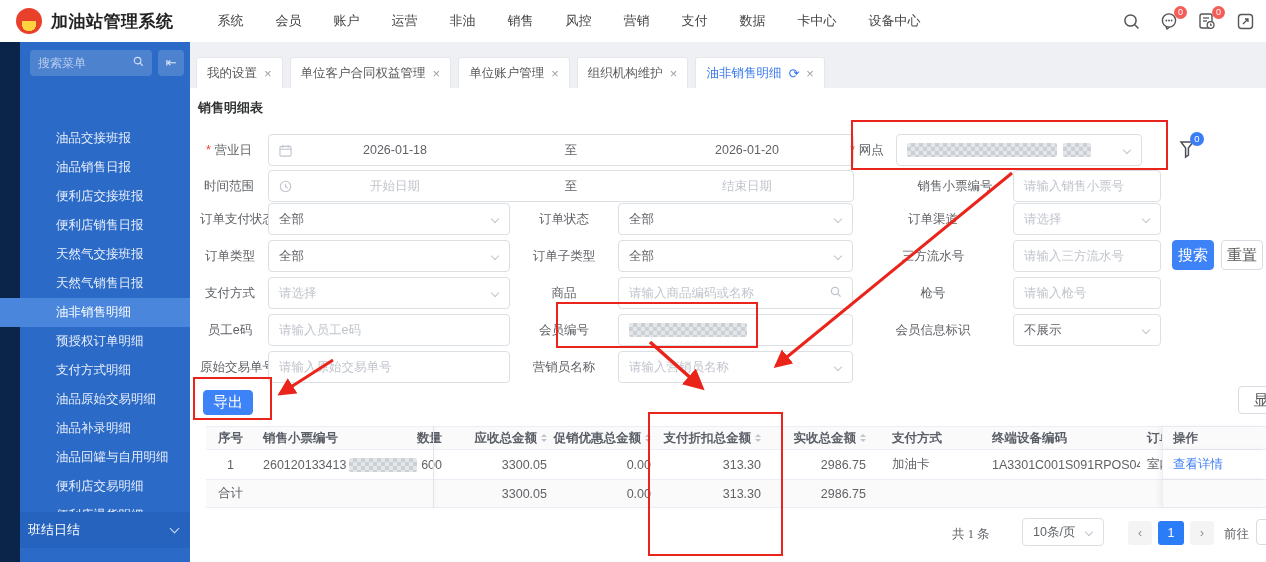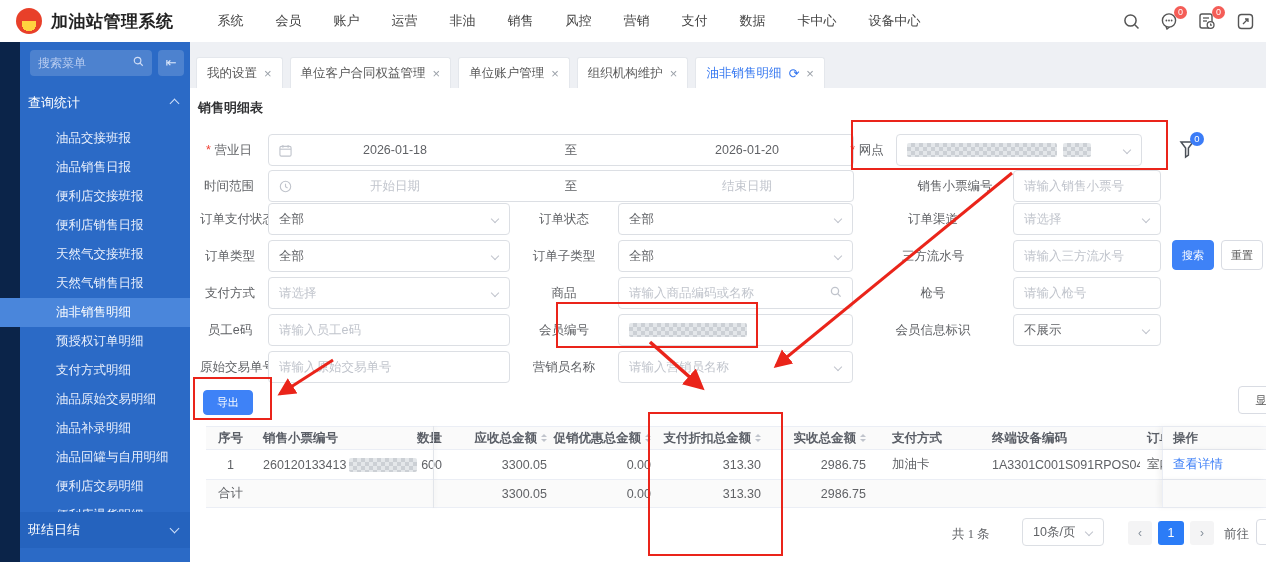--- a/index.html
+++ b/index.html
@@ -55,21 +55,21 @@
   .ctl .val{color:#606266;}
   .ctl .sel-caret{position:absolute;right:11px;top:12px;}
   .sel-caret{width:6px;height:6px;border-right:1.4px solid #c0c4cc;border-bottom:1.4px solid #c0c4cc;display:inline-block;transform:rotate(45deg);}
   .icn{color:#c0c4cc;margin-right:7px;display:flex;}
   .range-mid{flex:1;text-align:center;color:#606266;}
   .range-a,.range-b{flex:1.2;text-align:center;}
   .formgrid{position:absolute;left:200px;top:203px;display:grid;grid-template-columns:60px 242px 92px 235px 144px 148px;grid-column-gap:8px;grid-row-gap:5px;align-items:center;}
   .mosaic{height:14px;border-radius:2px;background:conic-gradient(#ccd0d5 25%,#e4e7ea 0 50%,#ccd0d5 0 75%,#e4e7ea 0);background-size:8px 8px;display:inline-block;}
   .mgl{color:#c0c4cc;margin-left:auto;}
 
-  .btn{border-radius:4px;font-size:11px;display:flex;align-items:center;justify-content:center;cursor:pointer;}
+  .btn{border-radius:4px;font-size:15px;display:flex;align-items:center;justify-content:center;cursor:pointer;}
   .btn.primary{background:#3e82f7;color:#fff;border:1px solid #3e82f7;}
   .btn.plain{background:#fff;color:#595959;border:1px solid #d9dce3;}
 
   
   .tbl{position:absolute;left:206px;top:426px;width:1060px;}
   .trow{position:absolute;left:0;width:1060px;}
   .thead{height:24px;background:#fafafa;border-top:1px solid #ebeef5;border-bottom:1px solid #ebeef5;}
   .tbody{height:30px;background:#fff;border-bottom:1px solid #ebeef5;}
   .tfoot{height:28px;background:#fafafa;border-bottom:1px solid #ebeef5;}
   .tcell{position:absolute;top:0;height:100%;display:flex;align-items:center;font-size:12.5px;color:#606266;overflow:hidden;white-space:nowrap;}
@@ -163,24 +163,20 @@
     <div class="side-search">
       <span class="ph">搜索菜单</span>
       <span class="mg">
         <svg width="11" height="11" viewBox="0 0 12 12">
             <circle cx="5" cy="5" r="3.6" fill="none" stroke="#cfdcf5" stroke-width="1.3"></circle>
             <line x1="7.8" y1="7.8" x2="10.6" y2="10.6" stroke="#cfdcf5" stroke-width="1.3"></line>
           </svg>
       </span>
     </div>
     <div class="side-collapse">⇤</div>
-    <div class="group-hd">
-      <span>查询统计</span>
-      <span class="caret"></span>
-    </div>
     <div class="side-items" id="side-items">
         <div class="side-item">油品交接班报</div>
         <div class="side-item">油品销售日报</div>
         <div class="side-item">便利店交接班报</div>
         <div class="side-item">便利店销售日报</div>
         <div class="side-item">天然气交接班报</div>
         <div class="side-item">天然气销售日报</div>
         <div class="side-item active">油非销售明细</div>
         <div class="side-item">预授权订单明细</div>
         <div class="side-item">支付方式明细</div>

